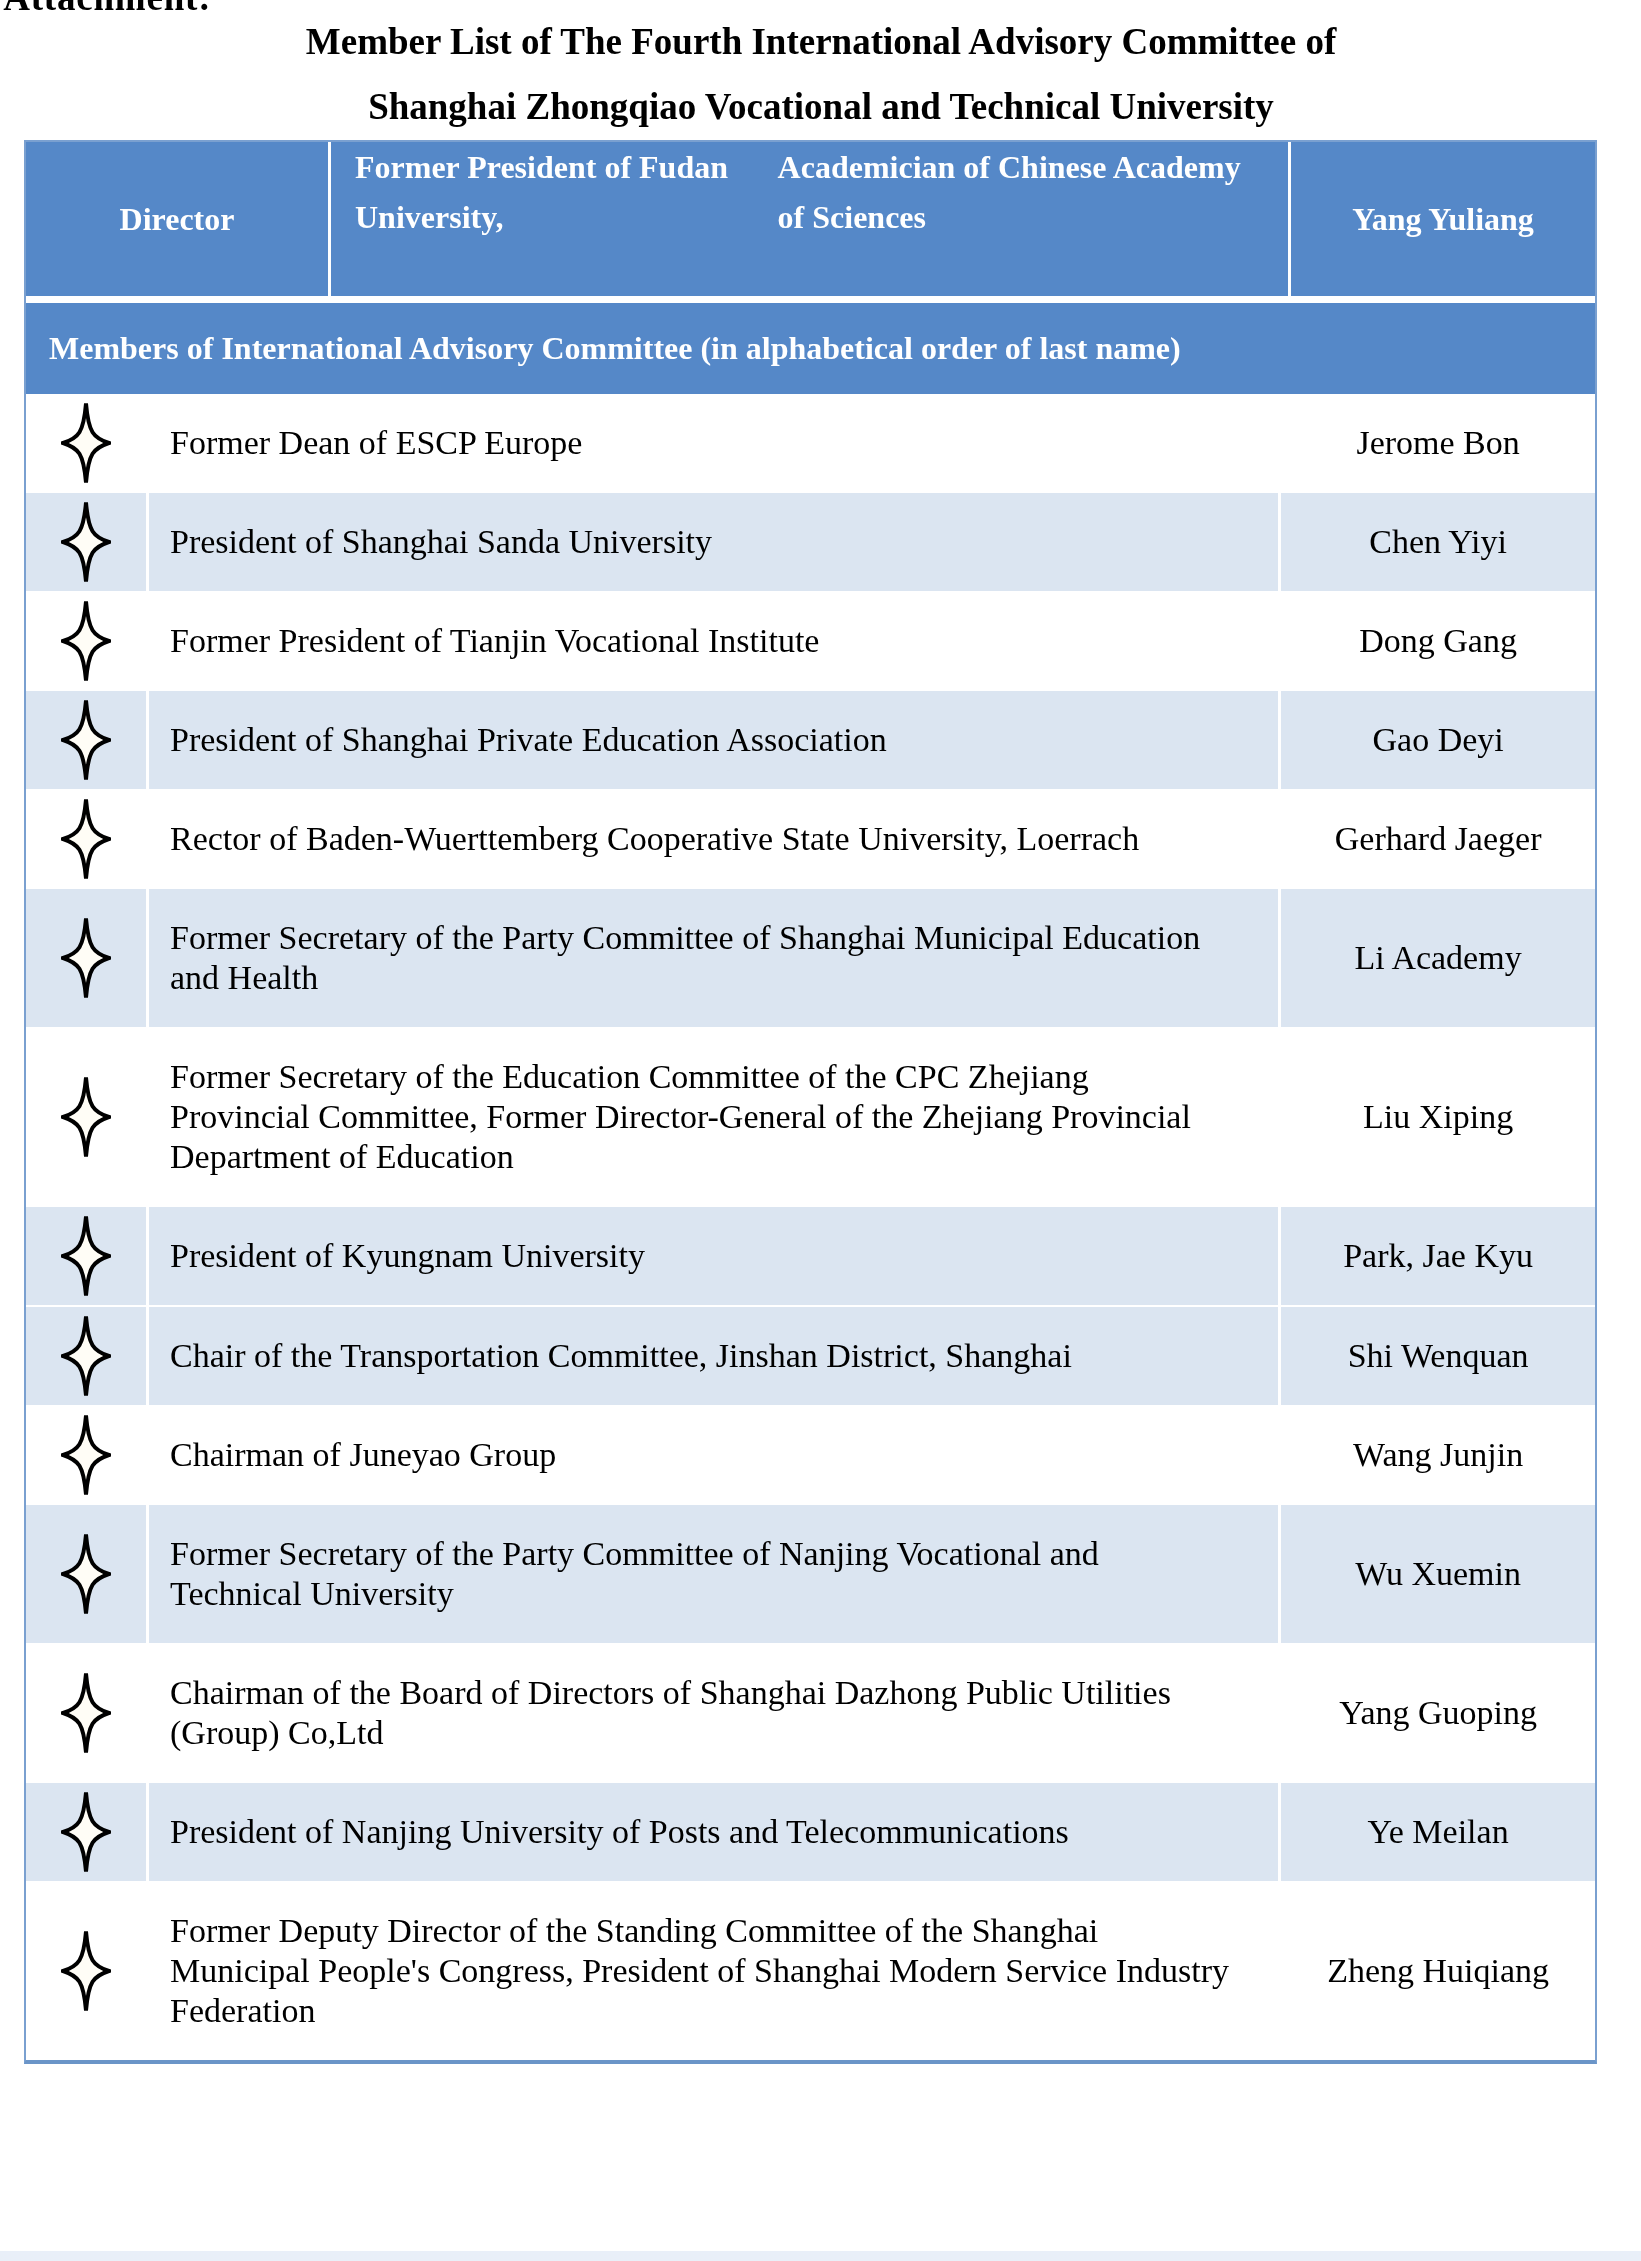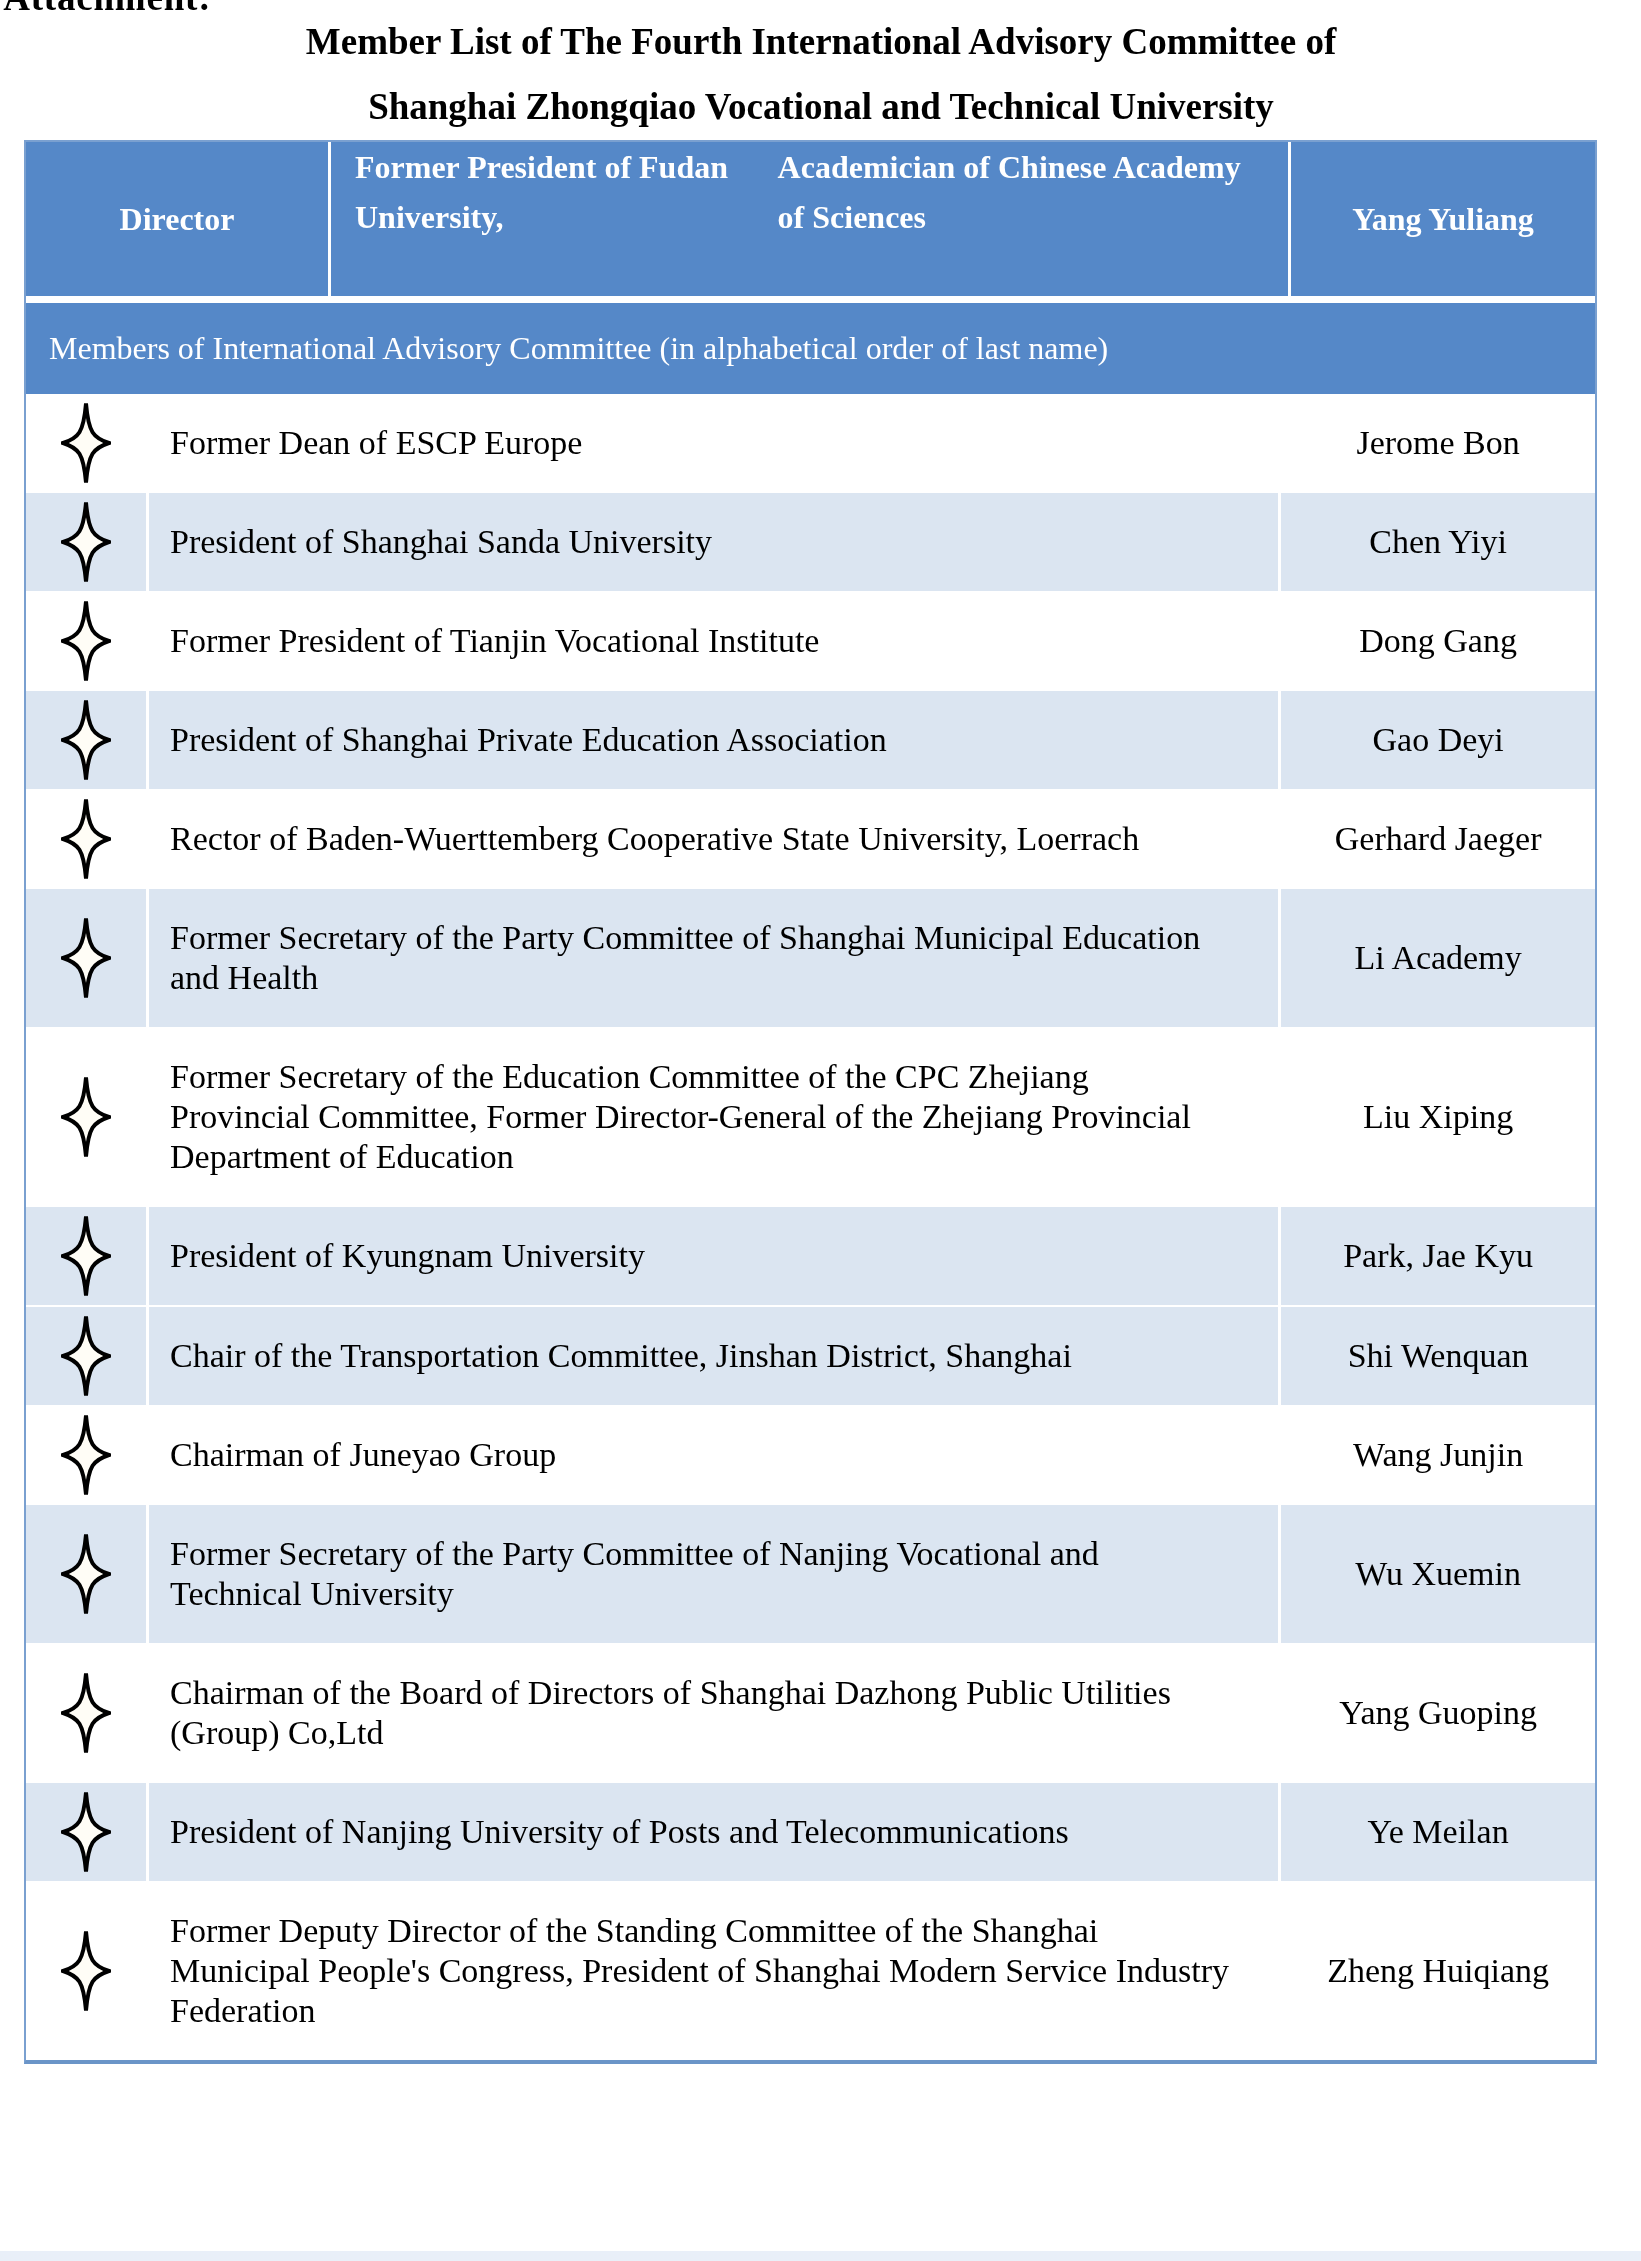--- a/index.html
+++ b/index.html
@@ -38,21 +38,21 @@
     padding-left:24px; padding-right:16px; font-size:32px; line-height:50px;
   }
   .cell-name-header { width:304px; display:flex; align-items:center; justify-content:center; font-size:32px; }
 
   .header-sep { height:6.5px; background:#ffffff; }
 
   .header-row2 {
     background:var(--header-blue); min-height:91px;
     display:flex; align-items:center;
     padding-left:23px; padding-right:16px;
-    color:#ffffff; font-weight:normal; font-size:32px; line-height:42px;
+    color:#ffffff; font-weight:bold; font-size:32px; line-height:42px;
   }
 
   .member-row { display:flex; background:#ffffff; }
   .member-row.tint { background:var(--row-tint); border-top:1.6px solid #ffffff; border-bottom:1.6px solid #ffffff; }
   .cell-icon { width:120px; display:flex; align-items:center; justify-content:center; }
   .cell-desc {
     flex:1; display:flex; align-items:center;
     padding:29px 49px 29px 21px;
     font-size:34px; line-height:40px;
   }

